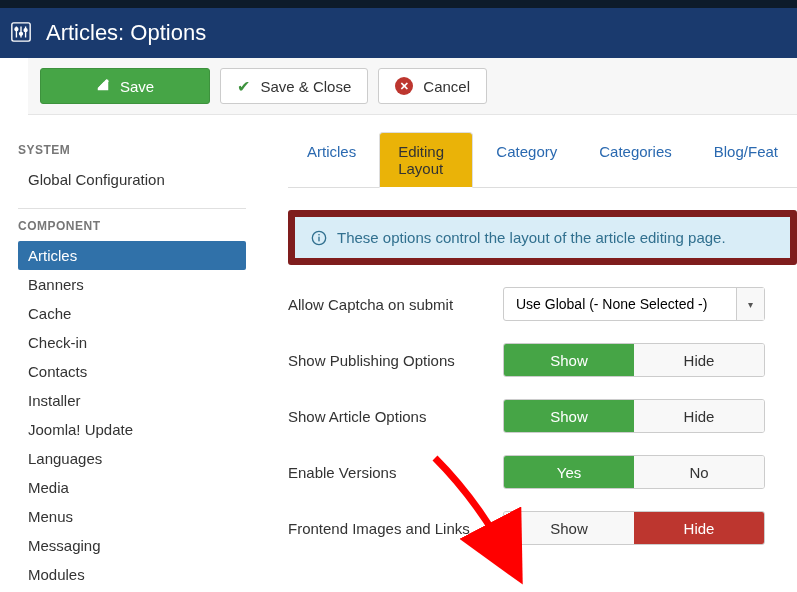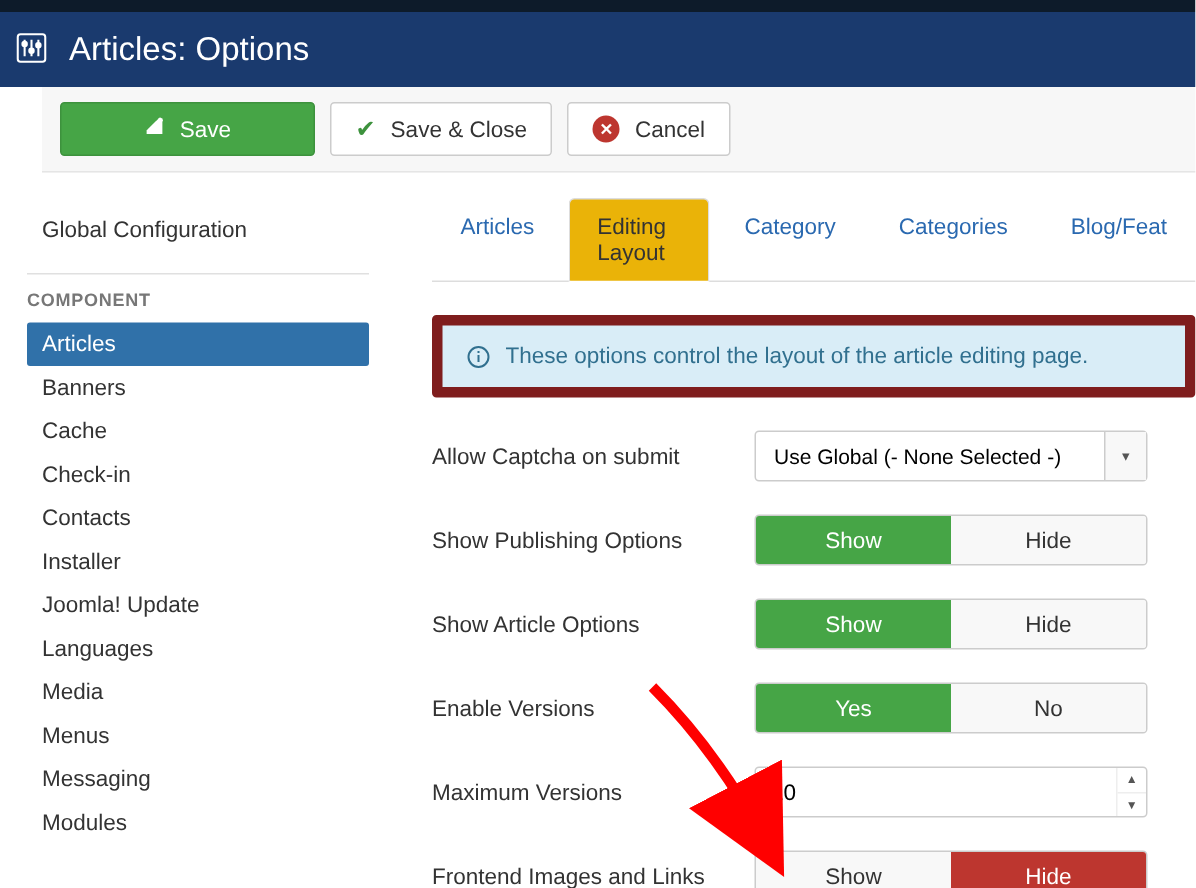--- a/index.html
+++ b/index.html
@@ -80,20 +80,21 @@
     <span>Save &amp; Close</span>
   </button>
   <button class="btn">
     <span class="cancel-x">✕</span>
     <span>Cancel</span>
   </button>
 </div>
 
 <div class="content">
   <div class="sidebar">
+    <div class="side-hdr">SYSTEM</div>
     <div class="side-item">Global Configuration</div>
     <div class="side-divider"></div>
     <div class="side-hdr">COMPONENT</div>
     <div id="sidebar-list">
         <div class="side-item active">Articles</div>
         <div class="side-item">Banners</div>
         <div class="side-item">Cache</div>
         <div class="side-item">Check-in</div>
         <div class="side-item">Contacts</div>
         <div class="side-item">Installer</div>
@@ -159,32 +160,20 @@
     <div class="form-row">
       <div class="form-label">Enable Versions</div>
       <div class="form-control">
         <div class="toggle">
           <div class="toggle-opt on">Yes</div>
           <div class="toggle-opt off">No</div>
         </div>
       </div>
     </div>
 
-    <div class="form-row">
-      <div class="form-label">Maximum Versions</div>
-      <div class="form-control">
-        <div class="num-input">
-          <input type="text" value="10" style="">
-          <div class="num-spin">
-              <div>▲</div>
-              <div>▼</div>
-            </div>
-        </div>
-      </div>
-    </div>
 
     <div class="form-row">
       <div class="form-label">Frontend Images and Links</div>
       <div class="form-control">
         <div class="toggle">
           <div class="toggle-opt off">Show</div>
           <div class="toggle-opt red">Hide</div>
         </div>
       </div>
     </div>

